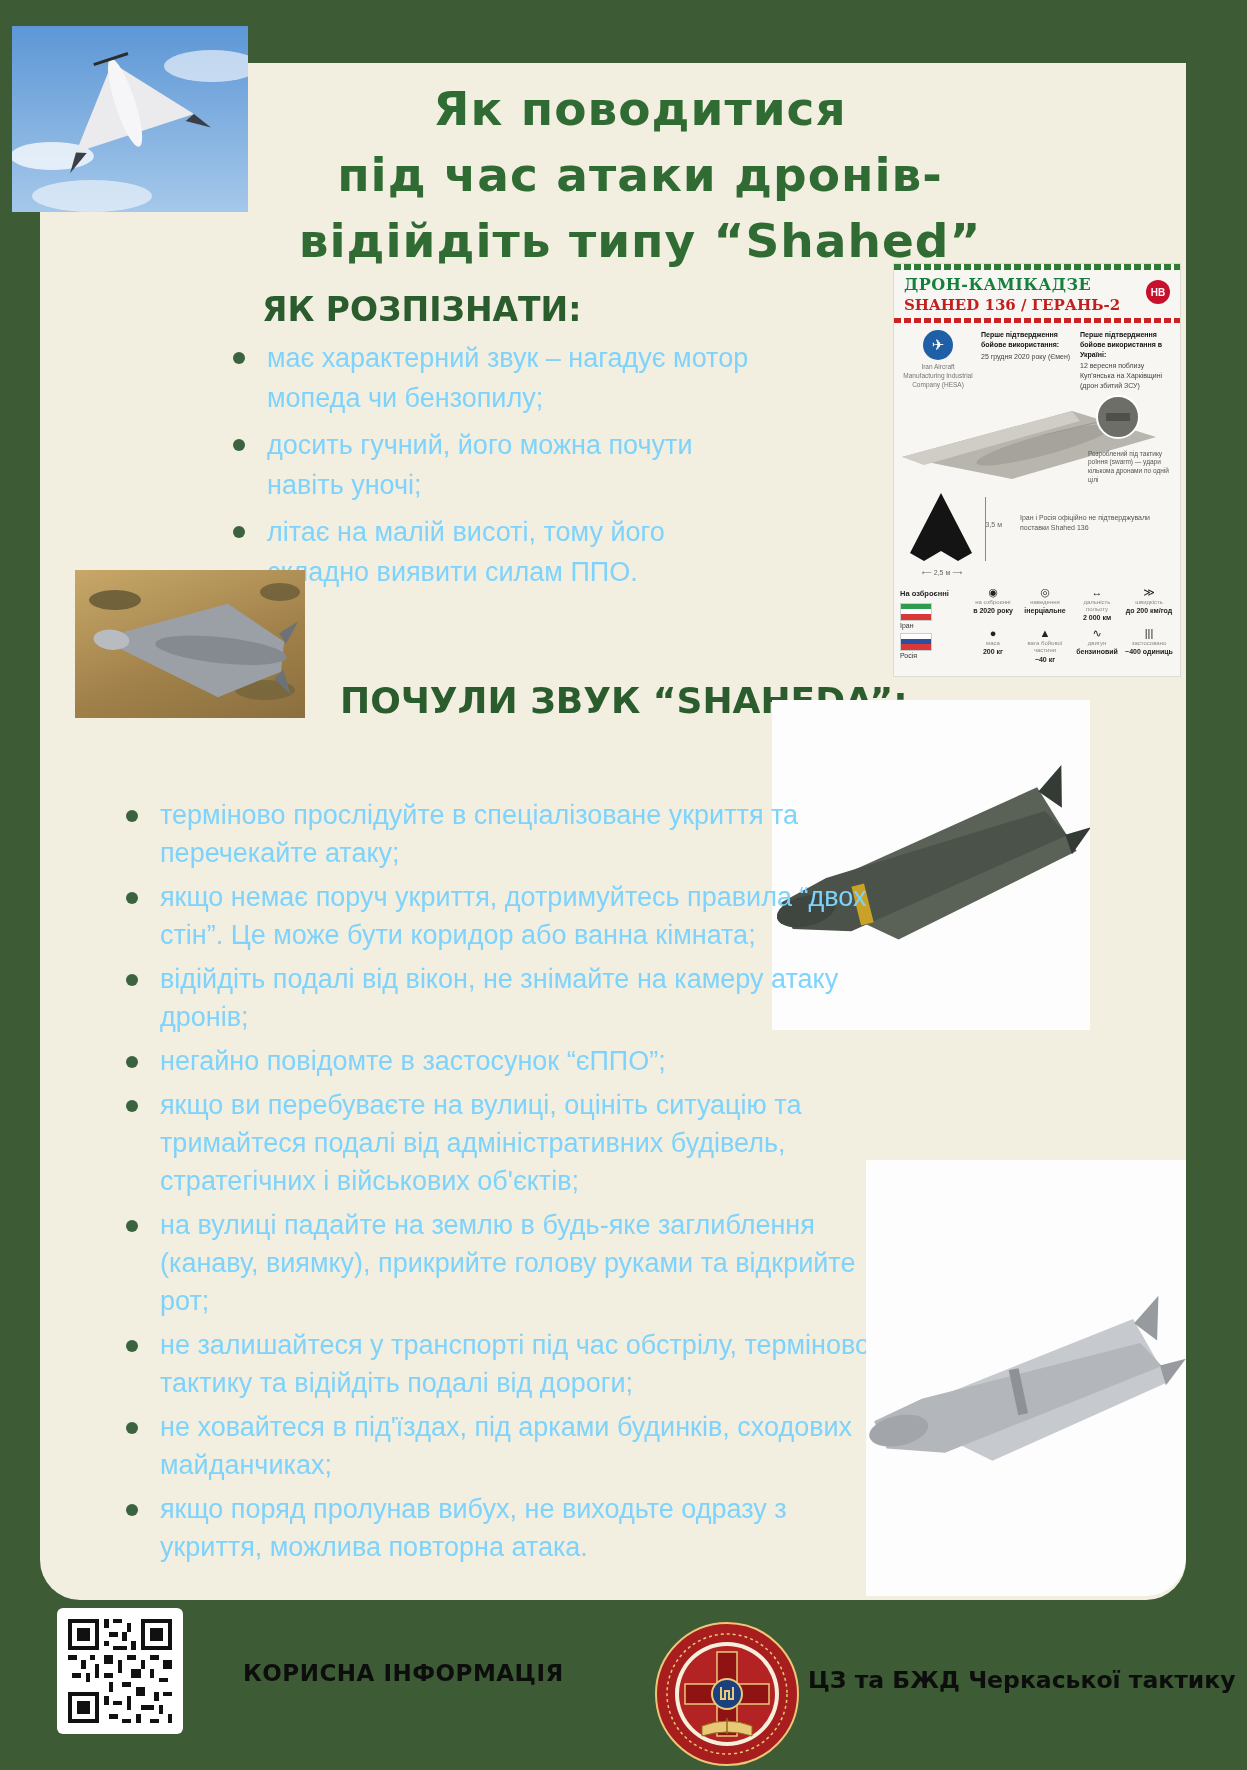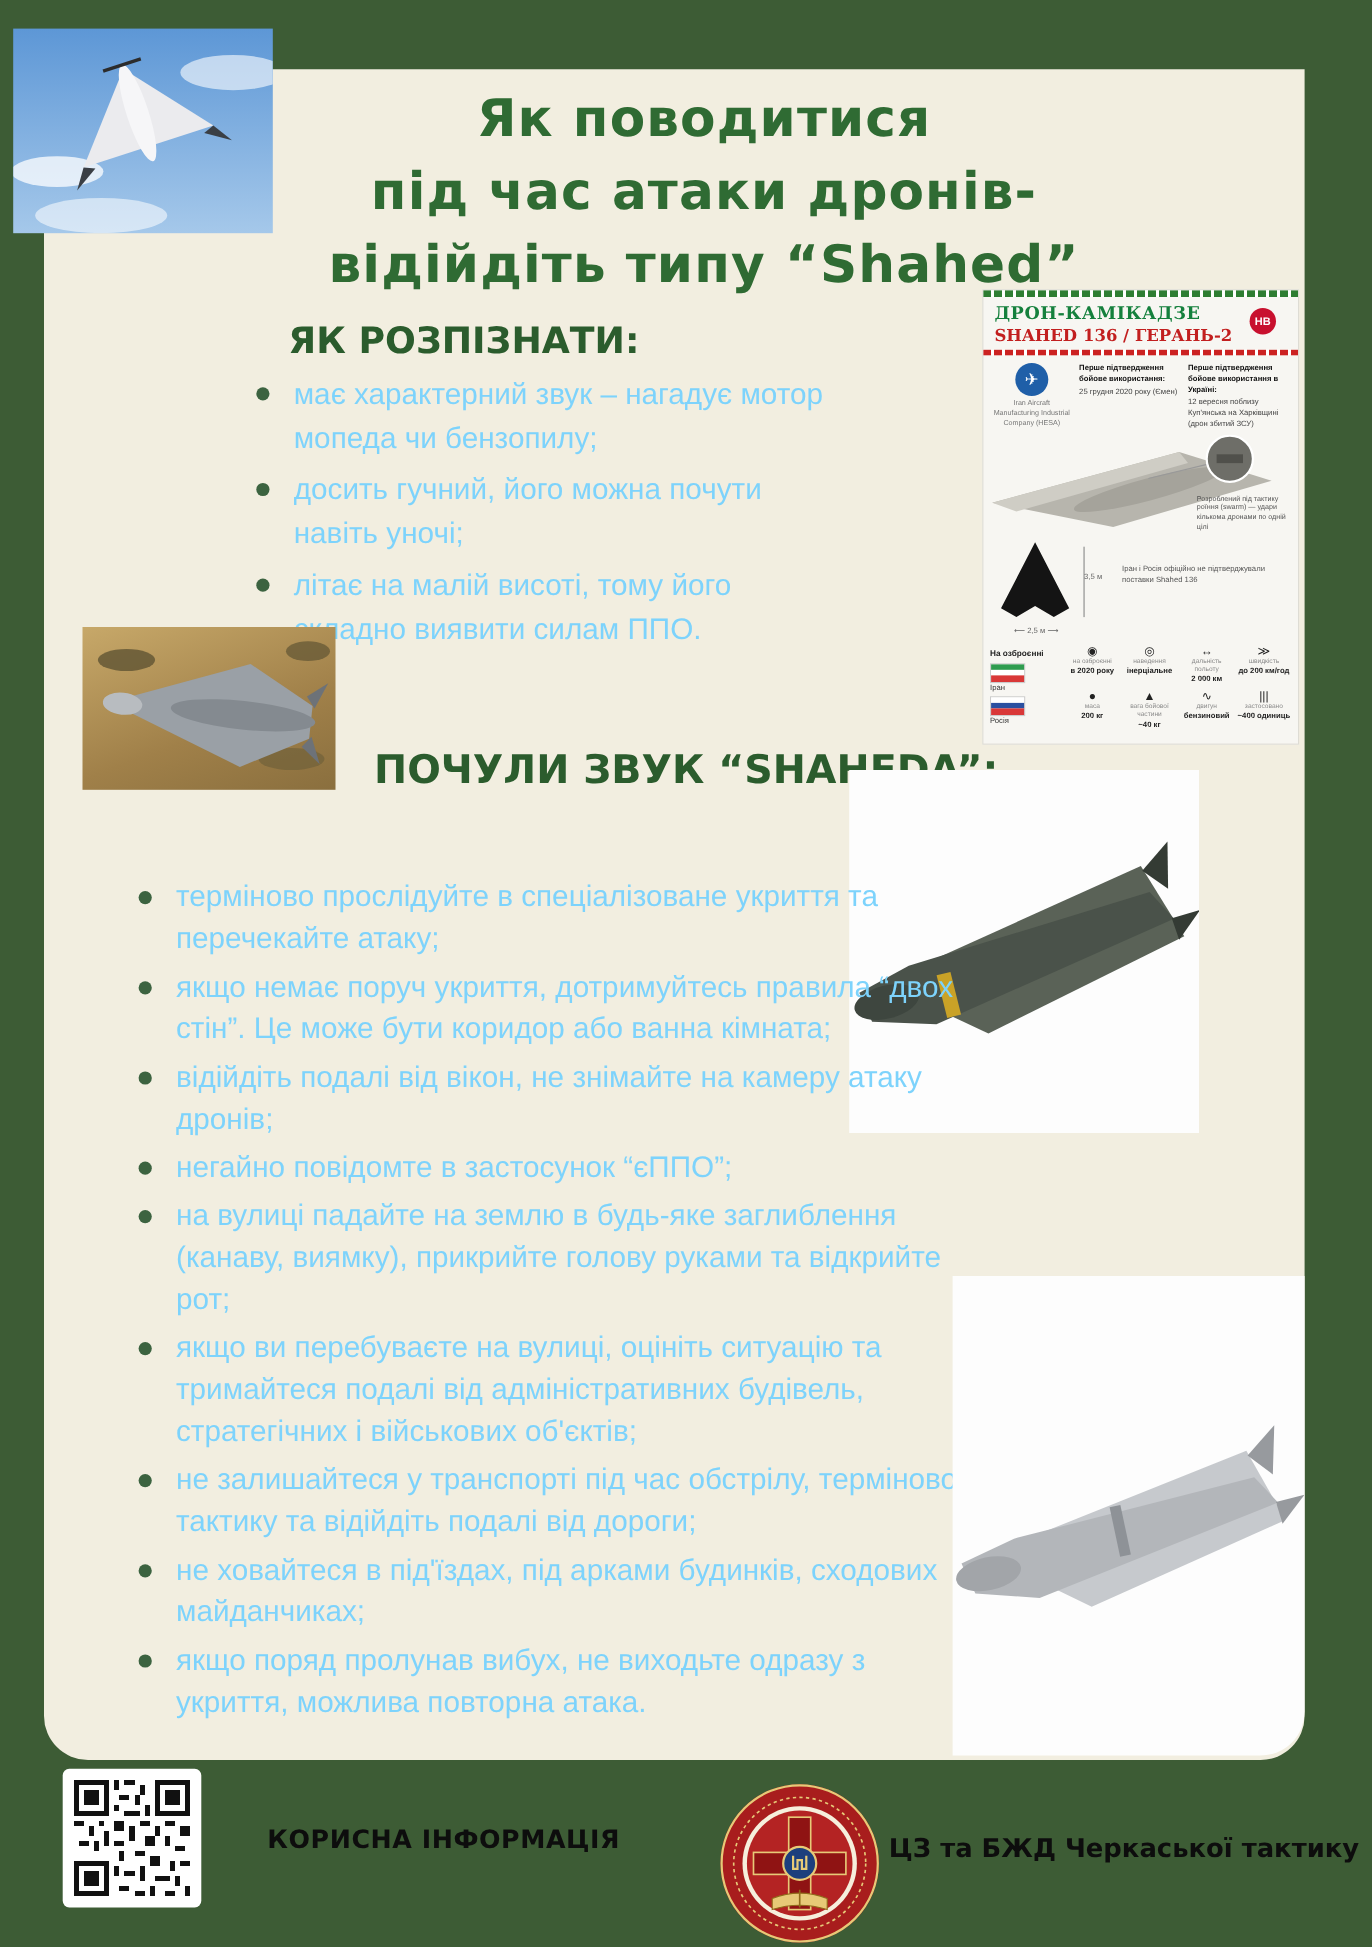--- a/index.html
+++ b/index.html
@@ -31,21 +31,21 @@
   .photo-white2{left:772px;top:700px;width:318px;height:330px;background:#fdfdfd;}
   .photo-white3{left:866px;top:1160px;width:320px;height:436px;background:#fdfdfd;border-radius:0 0 40px 0;}
   
   .infographic{position:absolute;left:893px;top:263px;width:288px;height:414px;background:#f7f6f2;
         border:1px solid #dedcd4;box-sizing:border-box;font-family:"Liberation Sans",sans-serif;}
   .ig-stripe-g{height:6px;background:repeating-linear-gradient(90deg,#2e7d32 0 7px,#fff 7px 10px);}
   .ig-stripe-r{height:5px;background:repeating-linear-gradient(90deg,#c22 0 7px,#fff 7px 10px);}
   .ig-head{position:relative;padding:5px 10px 4px;}
   .ig-kicker{font-family:"DejaVu Serif",serif;font-weight:700;font-size:16px;color:#15803d;letter-spacing:.5px;}
   .ig-title{font-family:"DejaVu Serif",serif;font-weight:700;font-size:15px;color:#c21f1f;margin-top:2px;}
-  .ig-badge{position:absolute;right:20px;top:10px;width:24px;height:24px;border-radius:50%;
+  .ig-badge{position:absolute;right:10px;top:10px;width:24px;height:24px;border-radius:50%;
         background:#c8102e;color:#fff;font-weight:800;font-size:10px;display:flex;
         align-items:center;justify-content:center;}
   .ig-info{display:flex;gap:7px;padding:7px 8px 4px;}
   .ig-maker{width:72px;text-align:center;}
   .ig-logo{width:30px;height:30px;margin:0 auto 3px;border-radius:50%;background:#1f5fa8;color:#fff;
         font-size:15px;display:flex;align-items:center;justify-content:center;}
   .ig-maker-t{font-size:6.5px;color:#777;line-height:1.35;}
   .ig-col{flex:1;font-size:7px;color:#444;line-height:1.4;}
   .ig-col b{display:block;color:#111;margin-bottom:2px;}
   .ig-photo{position:relative;height:92px;}
@@ -249,22 +249,22 @@
         <polygon points="286,112 310,100 296,130" fill="#343b34"></polygon>
       </g>
     </svg>
   </div>
 
   <ul class="blist list2">
     <li>терміново прослідуйте в спеціалізоване укриття та перечекайте атаку;</li>
     <li>якщо немає поруч укриття, дотримуйтесь правила “двох стін”. Це може бути коридор або ванна кімната;</li>
     <li>відійдіть подалі від вікон, не знімайте на камеру атаку дронів;</li>
     <li>негайно повідомте в застосунок “єППО”;</li>
+    <li>якщо ви перебуваєте на вулиці, оцініть ситуацію та тримайтеся подалі від адміністративних будівель, стратегічних і військових об'єктів;</li>
     <li>на вулиці падайте на землю в будь-яке заглиблення (канаву, виямку), прикрийте голову руками та відкрийте рот;</li>
-    <li>якщо ви перебуваєте на вулиці, оцініть ситуацію та тримайтеся подалі від адміністративних будівель, стратегічних і військових об'єктів;</li>
     <li>не залишайтеся у транспорті під час обстрілу, терміново тактику та відійдіть подалі від дороги;</li>
     <li>не ховайтеся в під'їздах, під арками будинків, сходових майданчиках;</li>
     <li>якщо поряд пролунав вибух, не виходьте одразу з укриття, можлива повторна атака.</li>
   </ul>
 
   <div class="photo photo-white3">
     <svg width="320" height="436" viewBox="0 0 320 436">
       <g transform="rotate(12 160 220) translate(0,60)">
         <polygon points="40,220 252,78 300,132 144,246" fill="#c6c9cd"></polygon>
         <polygon points="20,232 62,200 264,100 290,118 96,248 38,256" fill="#b3b6ba"></polygon>

